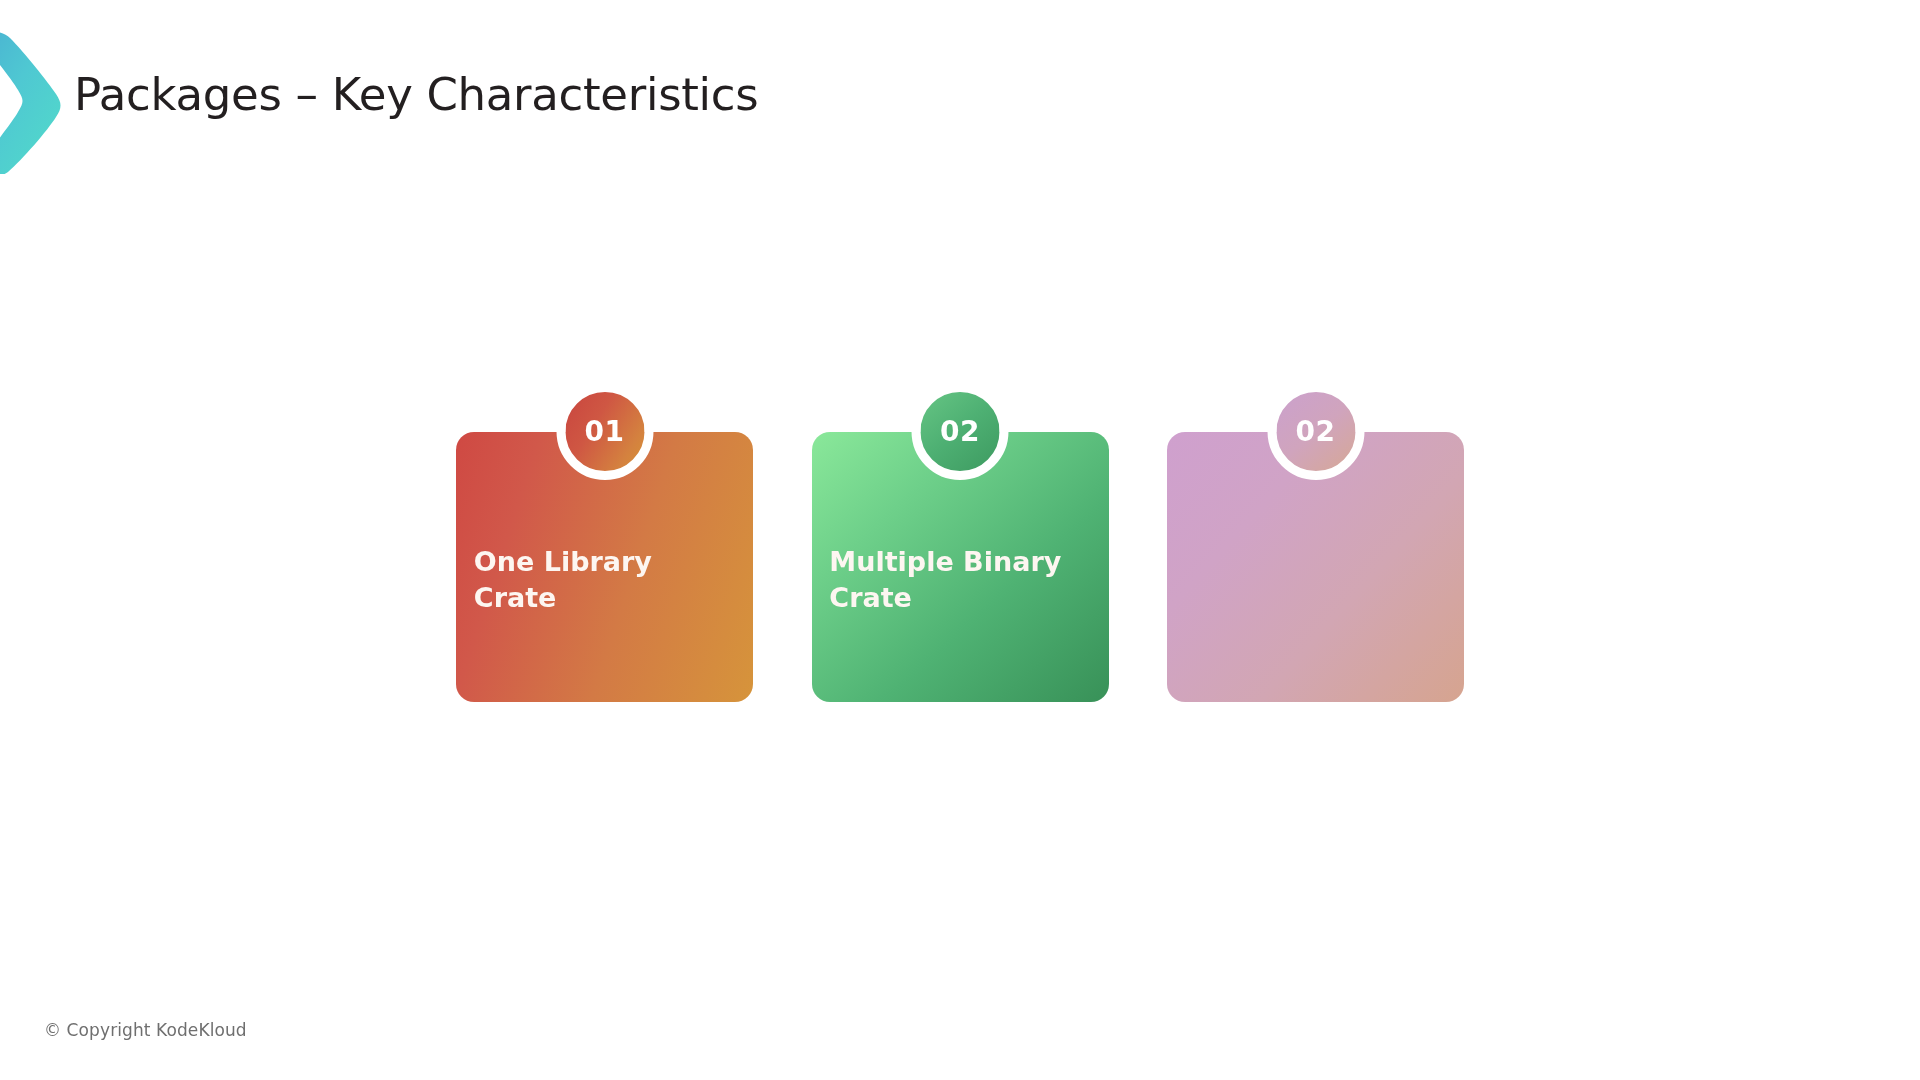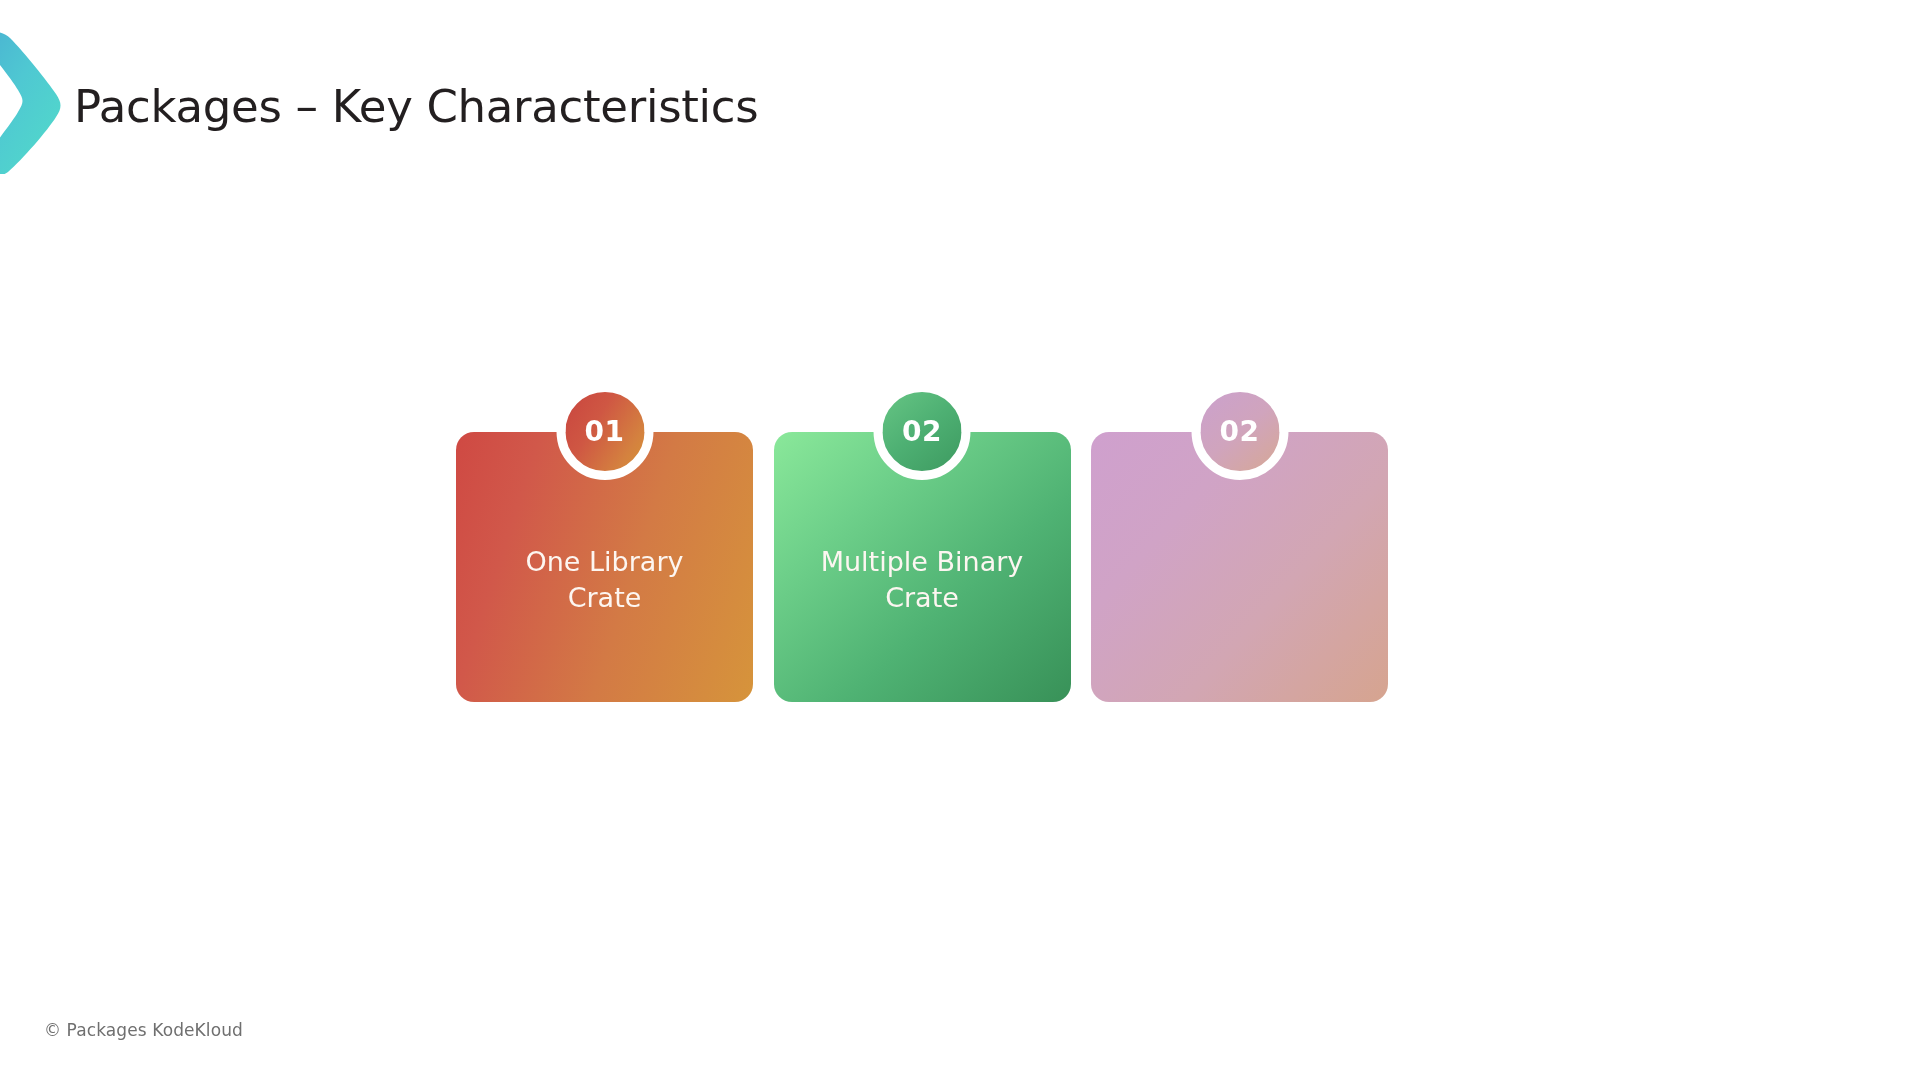--- a/index.html
+++ b/index.html
@@ -23,35 +23,35 @@
     top: 26px;
     width: 112px;
     height: 148px;
     pointer-events: none;
   }
 
   
   .slide-title {
     position: absolute;
     left: 74px;
-    top: 80px;
+    top: 68px;
     font-size: 45px;
     line-height: 1.18;
     font-weight: 400;
     color: #231f20;
     letter-spacing: -0.3px;
     white-space: nowrap;
   }
 
   
   .cards-row {
     position: absolute;
     left: 456px;
     top: 432px;
-    width: 932px;
+    width: 1008px;
     height: 272px;
     display: flex;
     flex-direction: row;
     justify-content: space-between;
     align-items: flex-start;
   }
 
   .card {
     position: relative;
     width: 297px;
@@ -70,22 +70,21 @@
     background: linear-gradient(138deg, #8ae89a 0%, #6ed08a 28%, #4fb273 62%, #389158 100%);
   }
   .card-3 {
     background: linear-gradient(132deg, #cfa0ce 0%, #d0a3c6 30%, #d2a6b3 62%, #d6a48f 100%);
   }
 
   .card-label {
     color: #fdf6f1;
     font-size: 27px;
     line-height: 1.32;
-    font-weight: 400;
-    text-align: center;
+    font-weight: 700;
     width: 88%;
     margin-top: 26px;
     white-space: pre-line;
   }
 
   
   .card-badge {
     position: absolute;
     top: -49px;
     left: 50%;
@@ -164,13 +163,13 @@
   </div>
 
   <div class="card card-3">
     <div class="card-badge badge-3">
       <span class="badge-number">02</span>
     </div>
   </div>
 
 </div>
 
-<div class="footer-copyright">© Packages KodeKloud</div>
+<div class="footer-copyright">© Copyright KodeKloud</div>
 
 </body></html>

